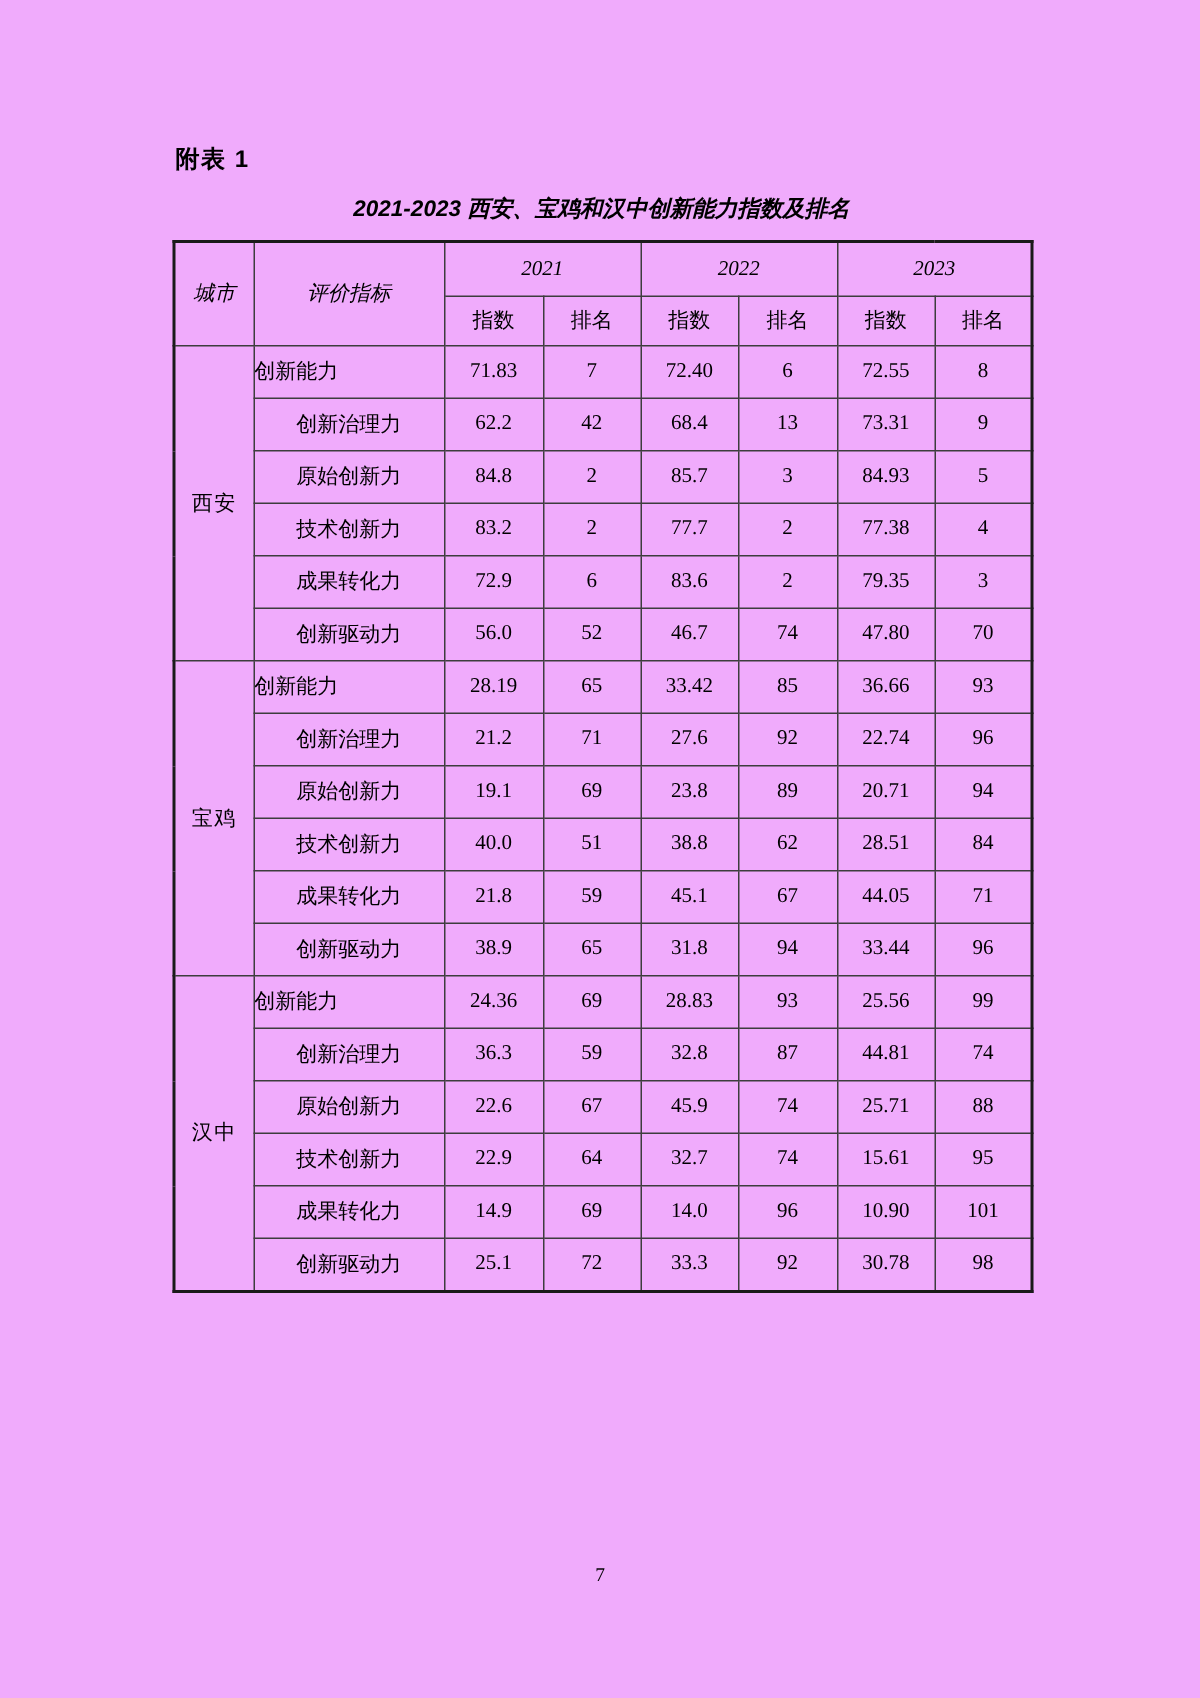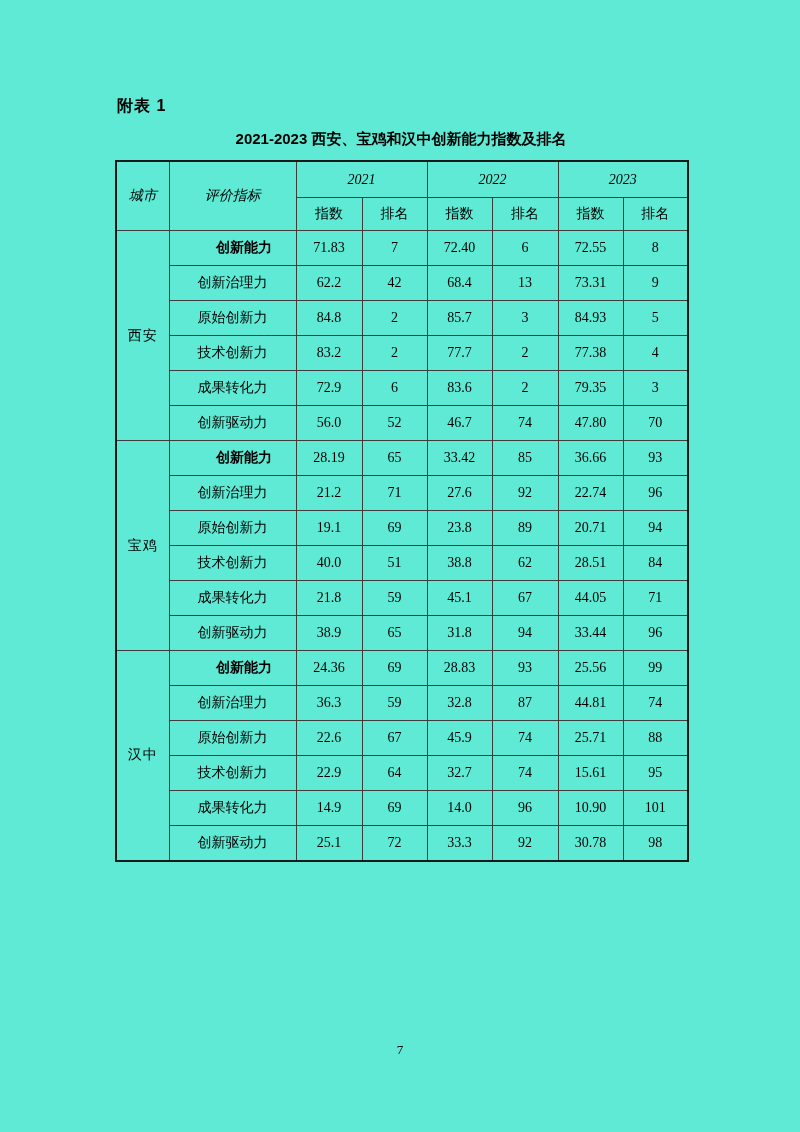--- a/index.html
+++ b/index.html
@@ -4,21 +4,21 @@
 <style>
   html, body {
     margin: 0;
     padding: 0;
     background: #ffffff;
   }
   .page {
     position: relative;
     width: 800px;
     height: 1132px;
-    background: #5eead4;
+    background: #f0abfc;
     color: #000000;
     font-family: "Liberation Serif", "DejaVu Serif", serif;
     overflow: hidden;
   }
   .appendix-label {
     position: absolute;
     left: 117px;
     top: 96px;
     font-family: "Liberation Sans", "DejaVu Sans", sans-serif;
     font-weight: bold;
@@ -29,20 +29,21 @@
   .table-title {
     position: absolute;
     left: 115px;
     top: 130px;
     width: 572px;
     text-align: center;
     font-family: "Liberation Sans", "DejaVu Sans", sans-serif;
     font-weight: bold;
     font-size: 15px;
     white-space: nowrap;
+    font-style: italic;
   }
   table.data-table {
     position: absolute;
     left: 115px;
     top: 160px;
     width: 572px;
     border-collapse: collapse;
     table-layout: fixed;
     font-size: 14px;
     border: 2px solid #1a1a1a;
@@ -60,23 +61,23 @@
   .data-table thead tr.year-row th { height: 35px; font-style: italic; }
   .data-table thead tr.sub-row th  { height: 32px; }
   .data-table tbody tr { height: 35px; }
   .city-cell {
     letter-spacing: 1px;
   }
   .indicator-cell {
     text-align: center;
   }
   .indicator-cell.bold {
-    font-weight: bold;
-    text-align: center;
-    padding-left: 23px;
+    font-weight: normal;
+    text-align: left;
+    padding-left: 0;
   }
   .page-number {
     position: absolute;
     left: 0;
     top: 1042px;
     width: 800px;
     text-align: center;
     font-size: 13px;
   }
 </style>

